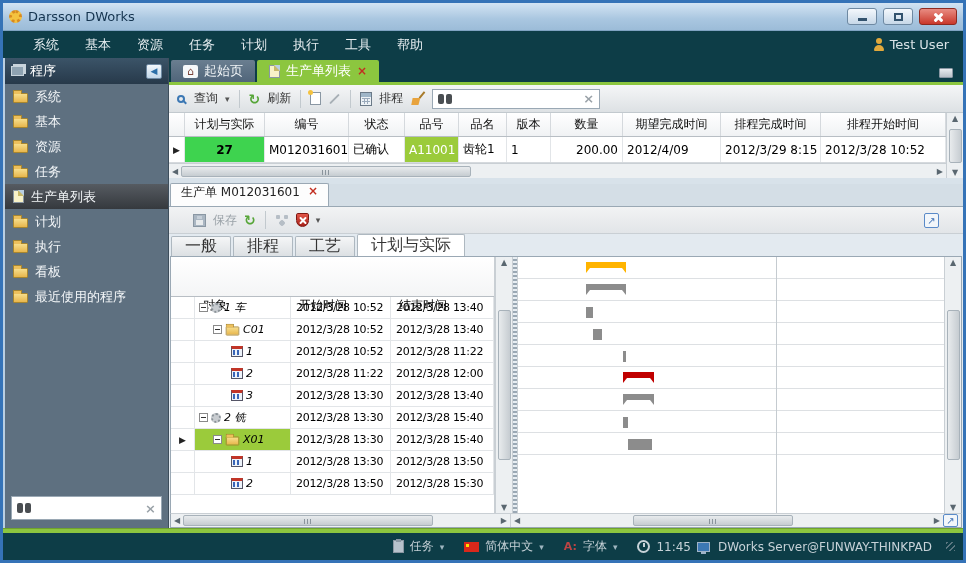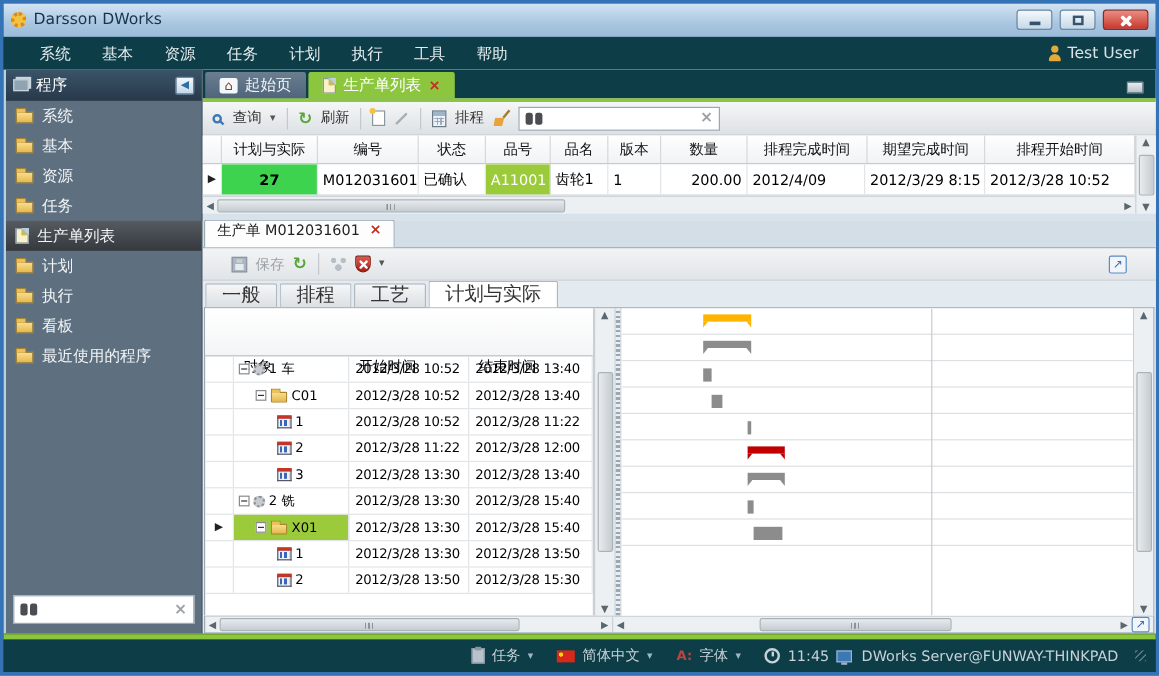--- a/index.html
+++ b/index.html
@@ -113,21 +113,21 @@
   
   .subcontent{flex:1;display:flex;min-height:0;border:1px solid #9AA8B4;border-bottom:none;background:#fff;margin:0 1px;}
   .treetable{width:324px;flex:0 0 auto;font-size:11px;display:flex;flex-direction:column;border-right:1px solid #C9CFD4;}
   .thead{display:flex;height:40px;background:linear-gradient(#FFFFFF,#F4F5F6);border-bottom:1px solid #B8BEC4;font-size:12px;}
   .thead>div{border-right:1px solid #D5D9DD;display:flex;align-items:center;padding-left:8px;margin-top:48px;}
   .tt-gutter{width:24px;flex:0 0 auto;padding-left:0 !important;justify-content:center;}
   .tt-obj{width:96px;flex:0 0 auto;}
   .tt-time{width:100px;flex:0 0 auto;}
   .trow{display:flex;height:22px;border-bottom:1px solid #E2E5E8;align-items:stretch;}
   .trow>div{border-right:1px solid #E2E5E8;display:flex;align-items:center;white-space:nowrap;overflow:hidden;}
-  .trow .tcell-obj{gap:3px;padding-left:4px;}
+  .trow .tcell-obj{gap:3px;padding-left:4px;font-style:italic;}
   .trow .tcell-obj.l1{padding-left:18px;}
   .trow .tcell-obj.l2{padding-left:36px;}
   .trow .tcell-obj.sel{background:#9BCB3B;}
   .trow .tcell-time{justify-content:flex-start;padding-left:5px;letter-spacing:-0.3px;}
   .iexp{width:9px;height:9px;border:1px solid #8A8A8A;background:#fff;position:relative;flex:0 0 auto;}
   .iexp::after{content:"";position:absolute;left:1px;top:3px;width:5px;height:1px;background:#333;}
   .igear{width:10px;height:10px;border:2px dotted #8A9298;border-radius:50%;background:#C8CCD0;flex:0 0 auto;}
   .ical{width:12px;height:11px;background:#EDF3FA;border:1px solid #556;border-top:3px solid #C33527;position:relative;flex:0 0 auto;}
   .ical::after{content:"";position:absolute;left:1px;top:1px;width:8px;height:5px;background:repeating-linear-gradient(90deg,#3A66B8 0 2px,transparent 2px 4px);}
   .ifolder.small{transform:scale(.9);}
@@ -294,22 +294,22 @@
           <div class="grid-cols">
             <div class="ghead">
               <div class="gutter"></div>
               <div style="width:80px">计划与实际</div>
               <div style="width:84px">编号</div>
               <div style="width:56px">状态</div>
               <div style="width:54px">品号</div>
               <div style="width:48px">品名</div>
               <div style="width:44px">版本</div>
               <div style="width:72px">数量</div>
+              <div style="width:98px">期望完成时间</div>
               <div style="width:100px">排程完成时间</div>
-              <div style="width:98px">期望完成时间</div>
               <div style="flex:1">排程开始时间</div>
             </div>
             <div class="grow-main">
               <div class="gutter">
                   <span class="rowmark">▶</span>
                 </div>
               <div style="width:80px" class="cell-green">27</div>
               <div style="width:84px">M012031601</div>
               <div style="width:56px">已确认</div>
               <div style="width:54px" class="cell-olive">A11001</div>

